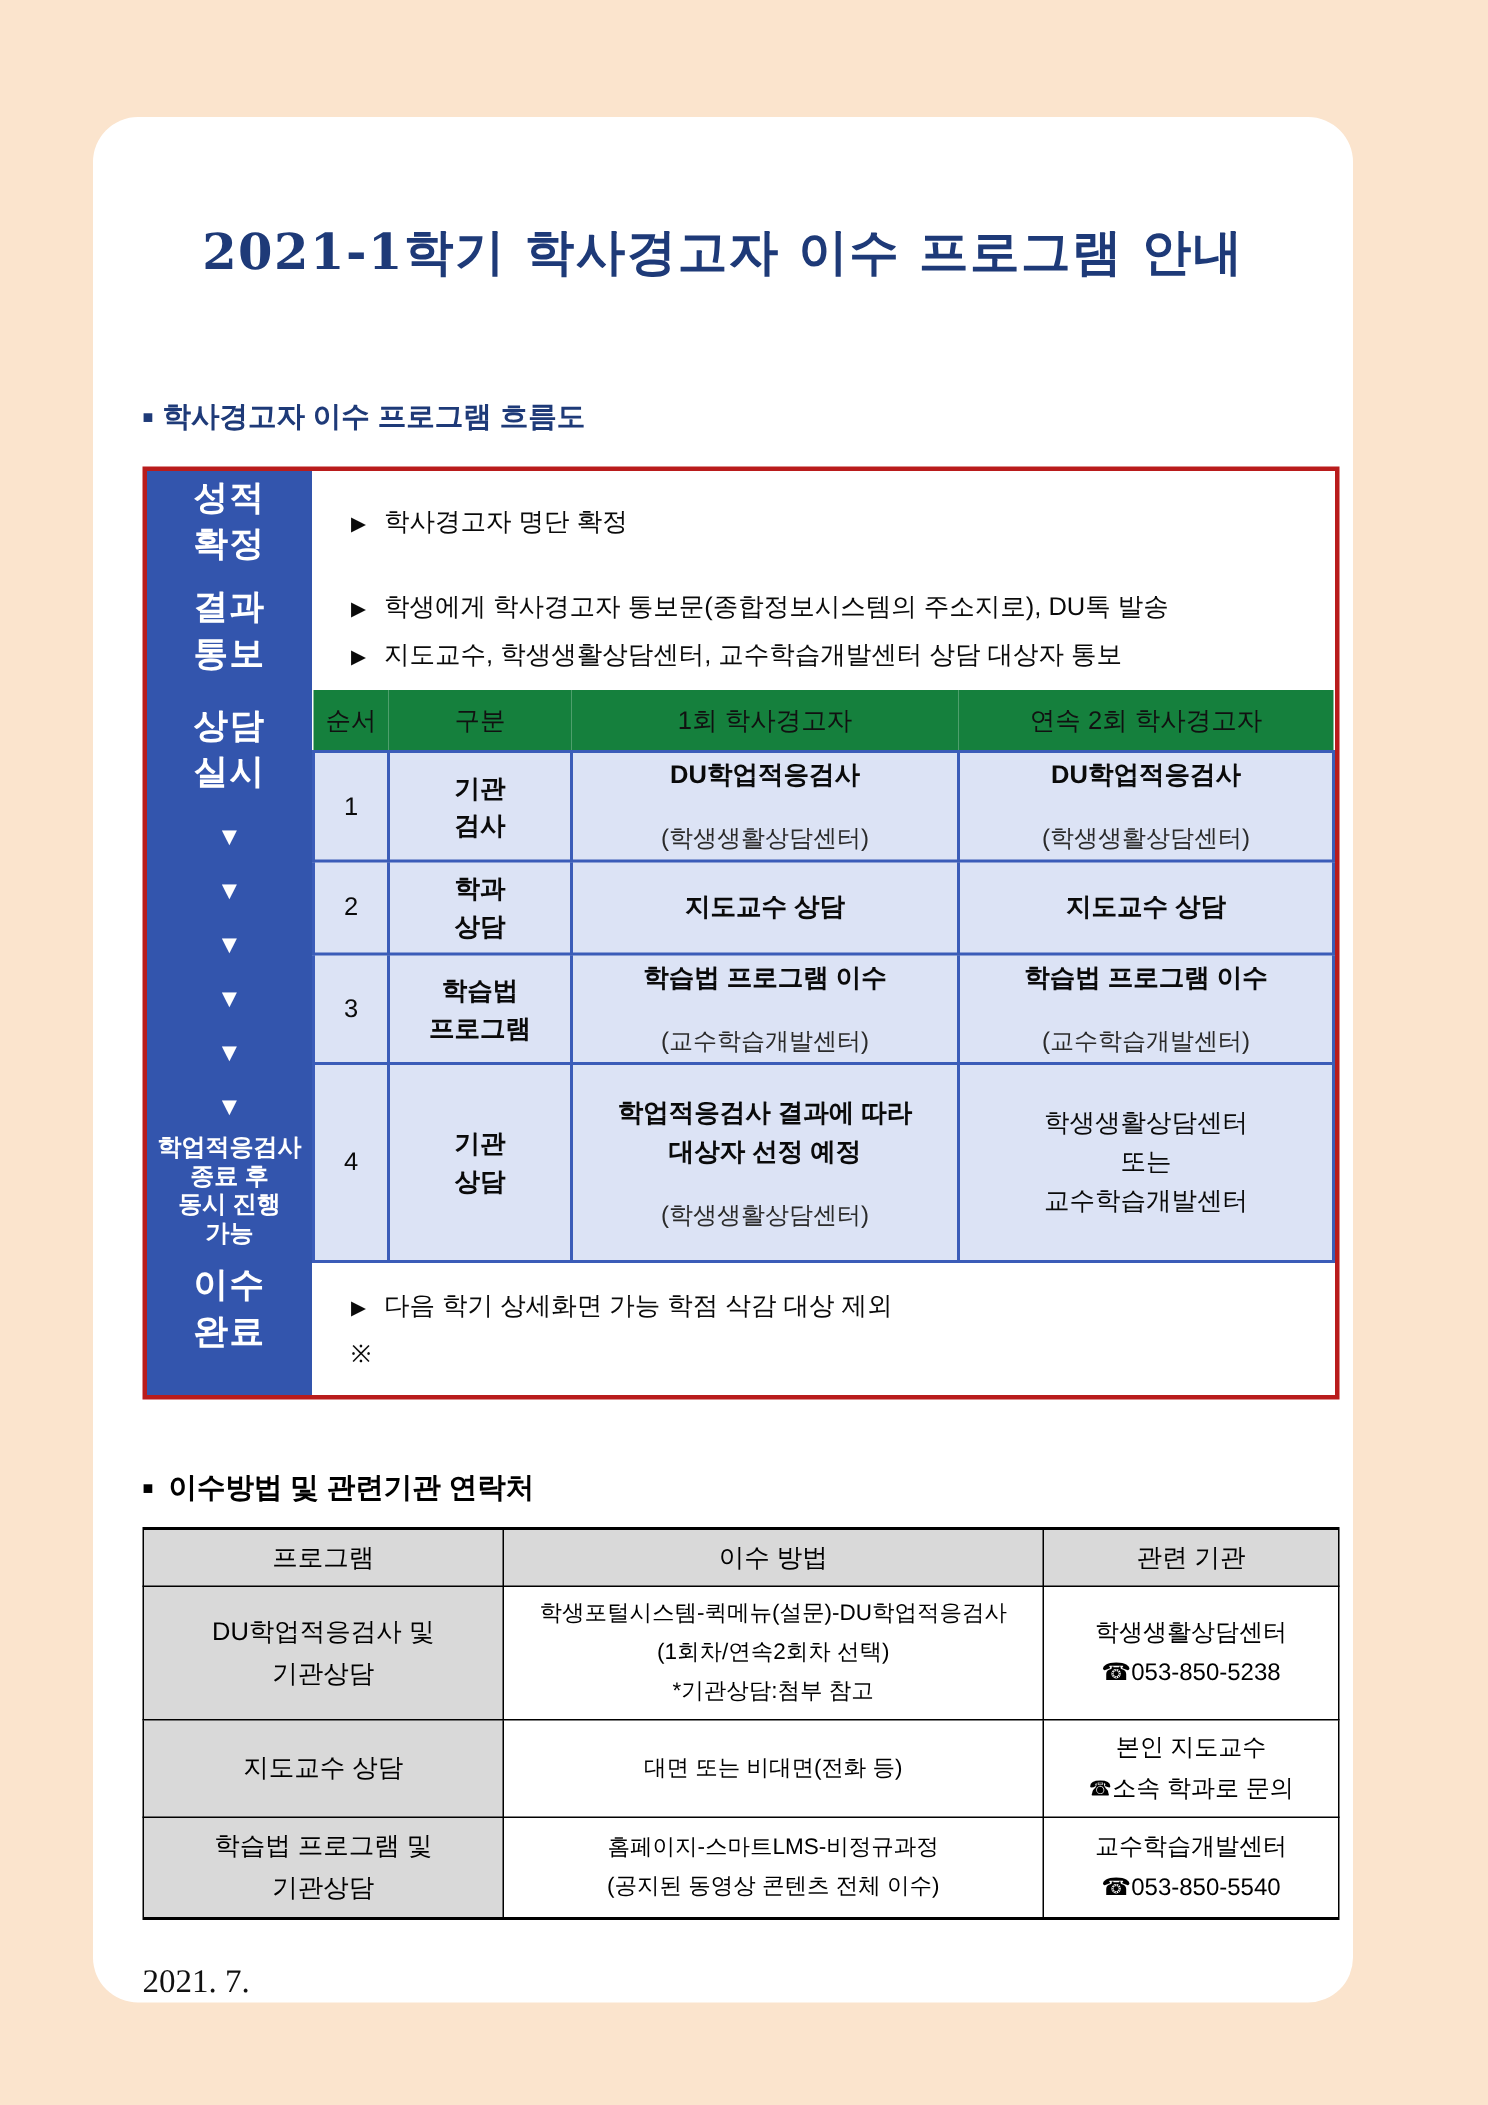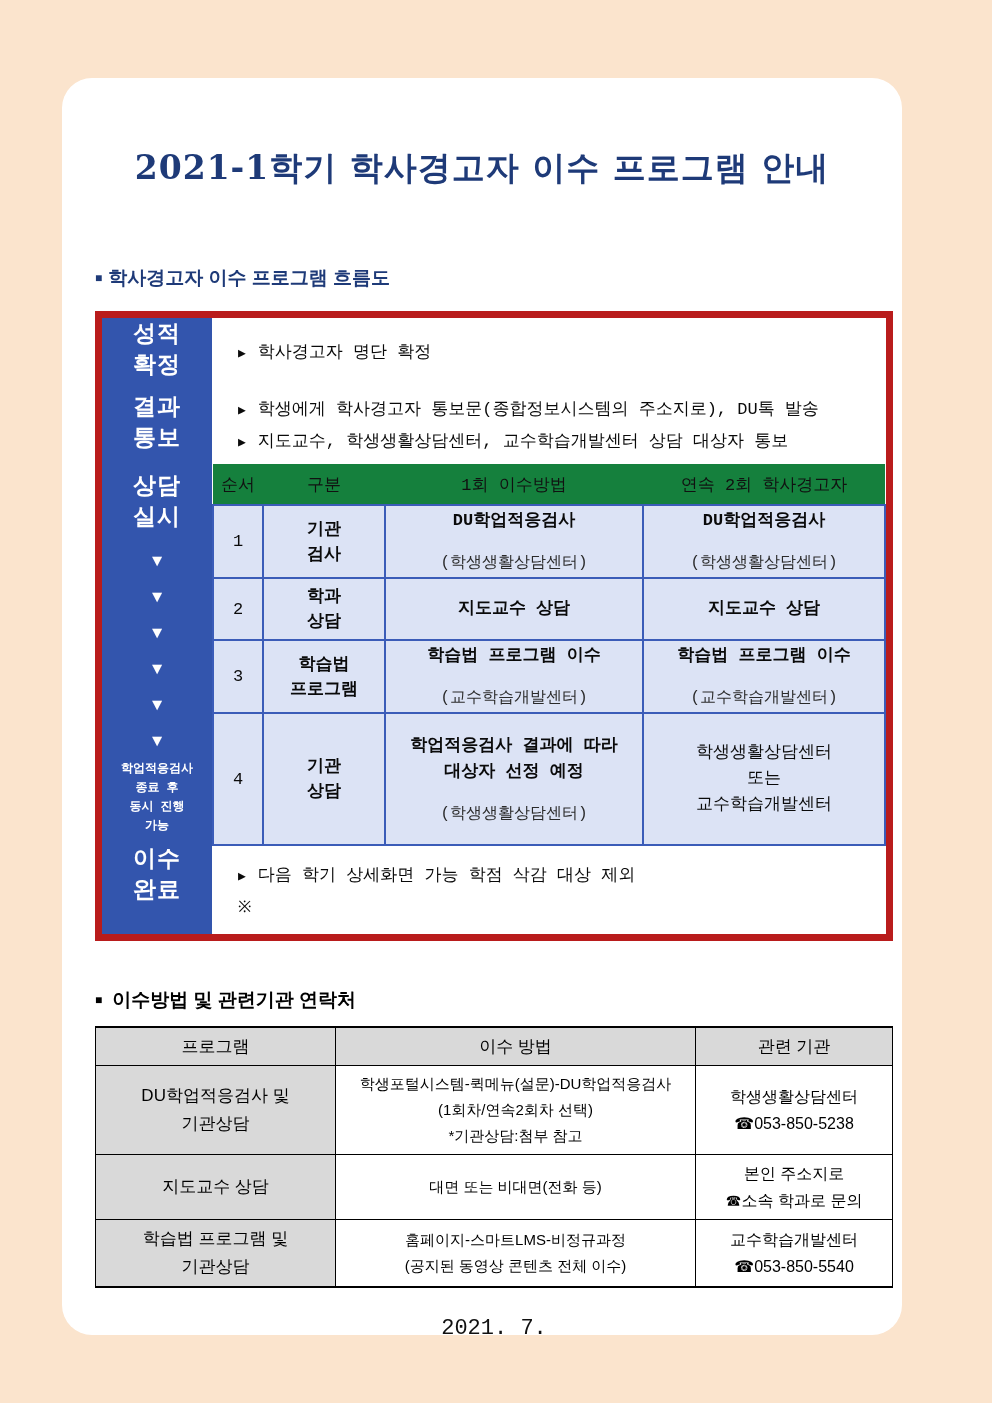--- a/index.html
+++ b/index.html
@@ -23,38 +23,38 @@
   .inner{margin-left:33px;width:798px;}
   .sec-heading{display:flex;align-items:center;font-size:19px;font-weight:700;}
   .sec-heading .sq{font-size:12px;margin-right:6px;line-height:1;}
   .heading-flow{margin-top:74px;color:#1e3a78;}
   .heading-contact{margin-top:46px;color:#000;}
   .heading-contact .sq{margin-right:10px;}
 
   
   .flow-box{
     margin-top:20px;display:flex;
-    border:7px solid #b91c1c;box-sizing:content-box;background:#fff;font-family:Liberation Mono, monospace;
+    border:3px solid #b91c1c;box-sizing:content-box;background:#fff;
   }
   .sidebar{width:110px;background:#3355ad;flex-shrink:0;}
   .seg{box-sizing:border-box;}
   .seg1{height:66px;display:flex;align-items:center;justify-content:center;}
   .seg2{height:80px;display:flex;align-items:center;justify-content:center;}
   .seg3{height:368px;display:flex;flex-direction:column;align-items:center;padding-top:8px;}
   .seg4{height:88px;display:flex;align-items:center;justify-content:center;}
   .stage{
     font-size:23px;font-weight:700;line-height:31px;
     color:#fff;text-align:center;letter-spacing:1px;
   }
   .arrows{
     flex:1;color:#fff;font-size:17px;line-height:36px;
     text-align:center;padding-top:10px;
   }
   .note{
-    color:#fff;font-size:12px;font-weight:700;line-height:19px;
+    color:#fff;font-size:16px;font-weight:700;line-height:19px;
     text-align:center;padding-bottom:16px;letter-spacing:0;
   }
   .pre{white-space:pre-line;}
 
   .fcontent{flex:1;display:flex;flex-direction:column;background:#fff;min-width:0;}
   .fsec{box-sizing:border-box;padding-left:26px;display:flex;flex-direction:column;justify-content:center;}
   .secA{height:66px;}
   .secB{height:80px;gap:9px;}
   .secC{height:88px;gap:9px;}
   .bline{display:flex;align-items:baseline;font-size:17px;color:#0a0a0a;}
@@ -93,22 +93,22 @@
   .ctable td{
     border:1px solid #000;text-align:center;vertical-align:middle;
     padding:5px 4px;color:#000;
   }
   .ctable .prog{background:#d9d9d9;font-size:17px;line-height:28px;}
   .ctable .method{font-size:15px;line-height:26px;}
   .ctable .org{font-size:16px;line-height:27px;}
   .cr1{height:84px;} .cr2{height:52px;} .cr3{height:66px;}
 
   .footer{
-    margin-top:28px;text-align:center;
-    font-family:Liberation Mono, monospace;
+    margin-top:28px;text-align:left;
+    font-family:Liberation Serif, serif;
     font-size:22px;color:#111;
   }
 </style>
 </head>
 <body>
 
 <div class="card">
   <h1 class="title">2021-1학기 학사경고자 이수 프로그램 안내</h1>
 
   <div class="inner">
@@ -171,21 +171,21 @@
           <colgroup>
               <col class="c1">
               <col class="c2">
               <col class="c3">
               <col class="c4">
             </colgroup>
           <thead>
             <tr>
               <th>순서</th>
               <th>구분</th>
-              <th>1회 이수방법</th>
+              <th>1회 학사경고자</th>
               <th>연속 2회 학사경고자</th>
             </tr>
           </thead>
           <tbody>
             <tr class="hr1">
               <td class="no">1</td>
               <td class="cat pre">기관
 검사</td>
               <td>
                 <div class="cell-main pre">DU학업적응검사</div>
@@ -277,21 +277,21 @@
 기관상담</td>
           <td class="method pre">학생포털시스템-퀵메뉴(설문)-DU학업적응검사
 (1회차/연속2회차 선택)
 *기관상담:첨부 참고</td>
           <td class="org pre">학생생활상담센터
 ☎053-850-5238</td>
         </tr>
         <tr class="cr2">
           <td class="prog pre">지도교수 상담</td>
           <td class="method pre">대면 또는 비대면(전화 등)</td>
-          <td class="org pre">본인 주소지로
+          <td class="org pre">본인 지도교수
 ☎소속 학과로 문의</td>
         </tr>
         <tr class="cr3">
           <td class="prog pre">학습법 프로그램 및
 기관상담</td>
           <td class="method pre">홈페이지-스마트LMS-비정규과정
 (공지된 동영상 콘텐츠 전체 이수)</td>
           <td class="org pre">교수학습개발센터
 ☎053-850-5540</td>
         </tr>

